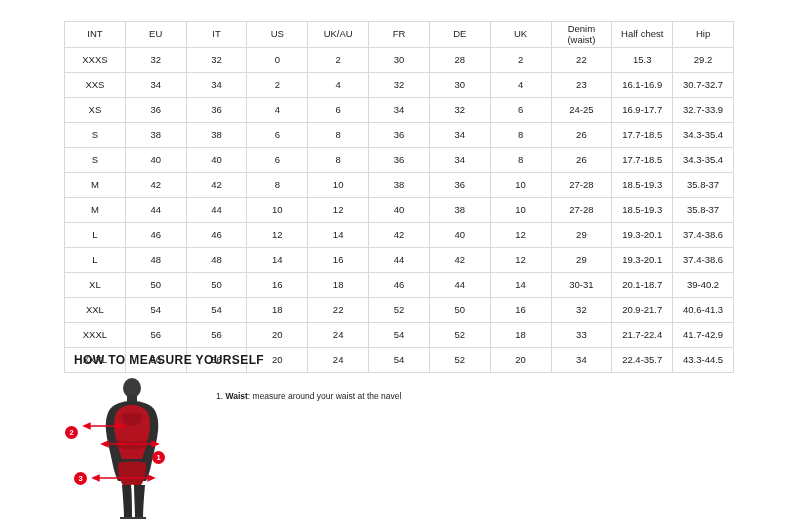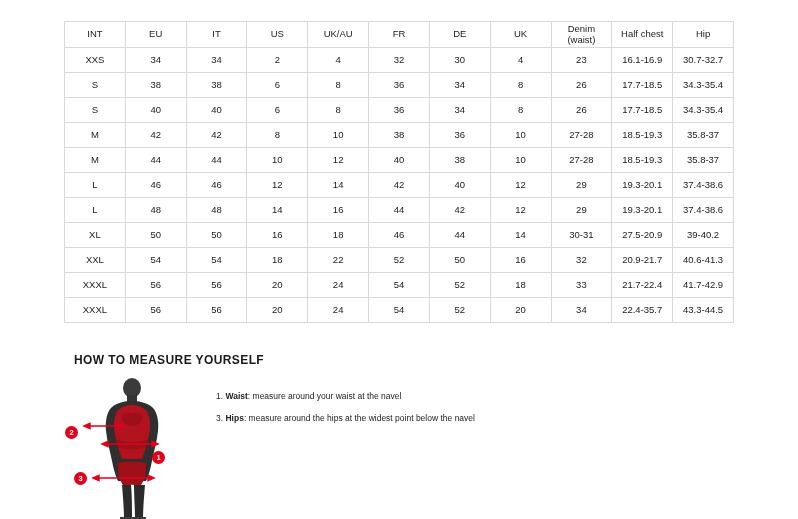--- a/index.html
+++ b/index.html
@@ -128,31 +128,57 @@
             <th>FR</th>
             <th>DE</th>
             <th>UK</th>
             <th>Denim (waist)</th>
             <th>Half chest</th>
             <th>Hip</th>
           </tr>
       </thead>
       <tbody id="table-body">
           <tr>
+            <td>XXXS</td>
+            <td>32</td>
+            <td>32</td>
+            <td>0</td>
+            <td>2</td>
+            <td>30</td>
+            <td>28</td>
+            <td>2</td>
+            <td>22</td>
+            <td>15.3</td>
+            <td>29.2</td>
+          </tr>
+          <tr>
             <td>XXS</td>
             <td>34</td>
             <td>34</td>
             <td>2</td>
             <td>4</td>
             <td>32</td>
             <td>30</td>
             <td>4</td>
             <td>23</td>
             <td>16.1-16.9</td>
             <td>30.7-32.7</td>
+          </tr>
+          <tr>
+            <td>XS</td>
+            <td>36</td>
+            <td>36</td>
+            <td>4</td>
+            <td>6</td>
+            <td>34</td>
+            <td>32</td>
+            <td>6</td>
+            <td>24-25</td>
+            <td>16.9-17.7</td>
+            <td>32.7-33.9</td>
           </tr>
           <tr>
             <td>S</td>
             <td>38</td>
             <td>38</td>
             <td>6</td>
             <td>8</td>
             <td>36</td>
             <td>34</td>
             <td>8</td>
@@ -228,21 +254,21 @@
           <tr>
             <td>XL</td>
             <td>50</td>
             <td>50</td>
             <td>16</td>
             <td>18</td>
             <td>46</td>
             <td>44</td>
             <td>14</td>
             <td>30-31</td>
-            <td>27.5-20.9</td>
+            <td>20.1-18.7</td>
             <td>39-40.2</td>
           </tr>
           <tr>
             <td>XXL</td>
             <td>54</td>
             <td>54</td>
             <td>18</td>
             <td>22</td>
             <td>52</td>
             <td>50</td>
@@ -340,19 +366,18 @@
           </g>
         </svg>
 
         <div class="marker m1">1</div>
         <div class="marker m2">2</div>
         <div class="marker m3">3</div>
       </div>
 
       <div class="notes" id="notes-list">
           <div class="note-line"><span class="note-num">1.</span> <b>Waist</b><span>: measure around your waist at the navel</span></div>
-          <div class="note-line"><span class="note-num">3.</span> <b>Hips</b><span>: measure around the hips at the widest point below the navel</span></div>
         </div>
 
     </div>
   </div>
 
 </div>
 
 </body></html>

